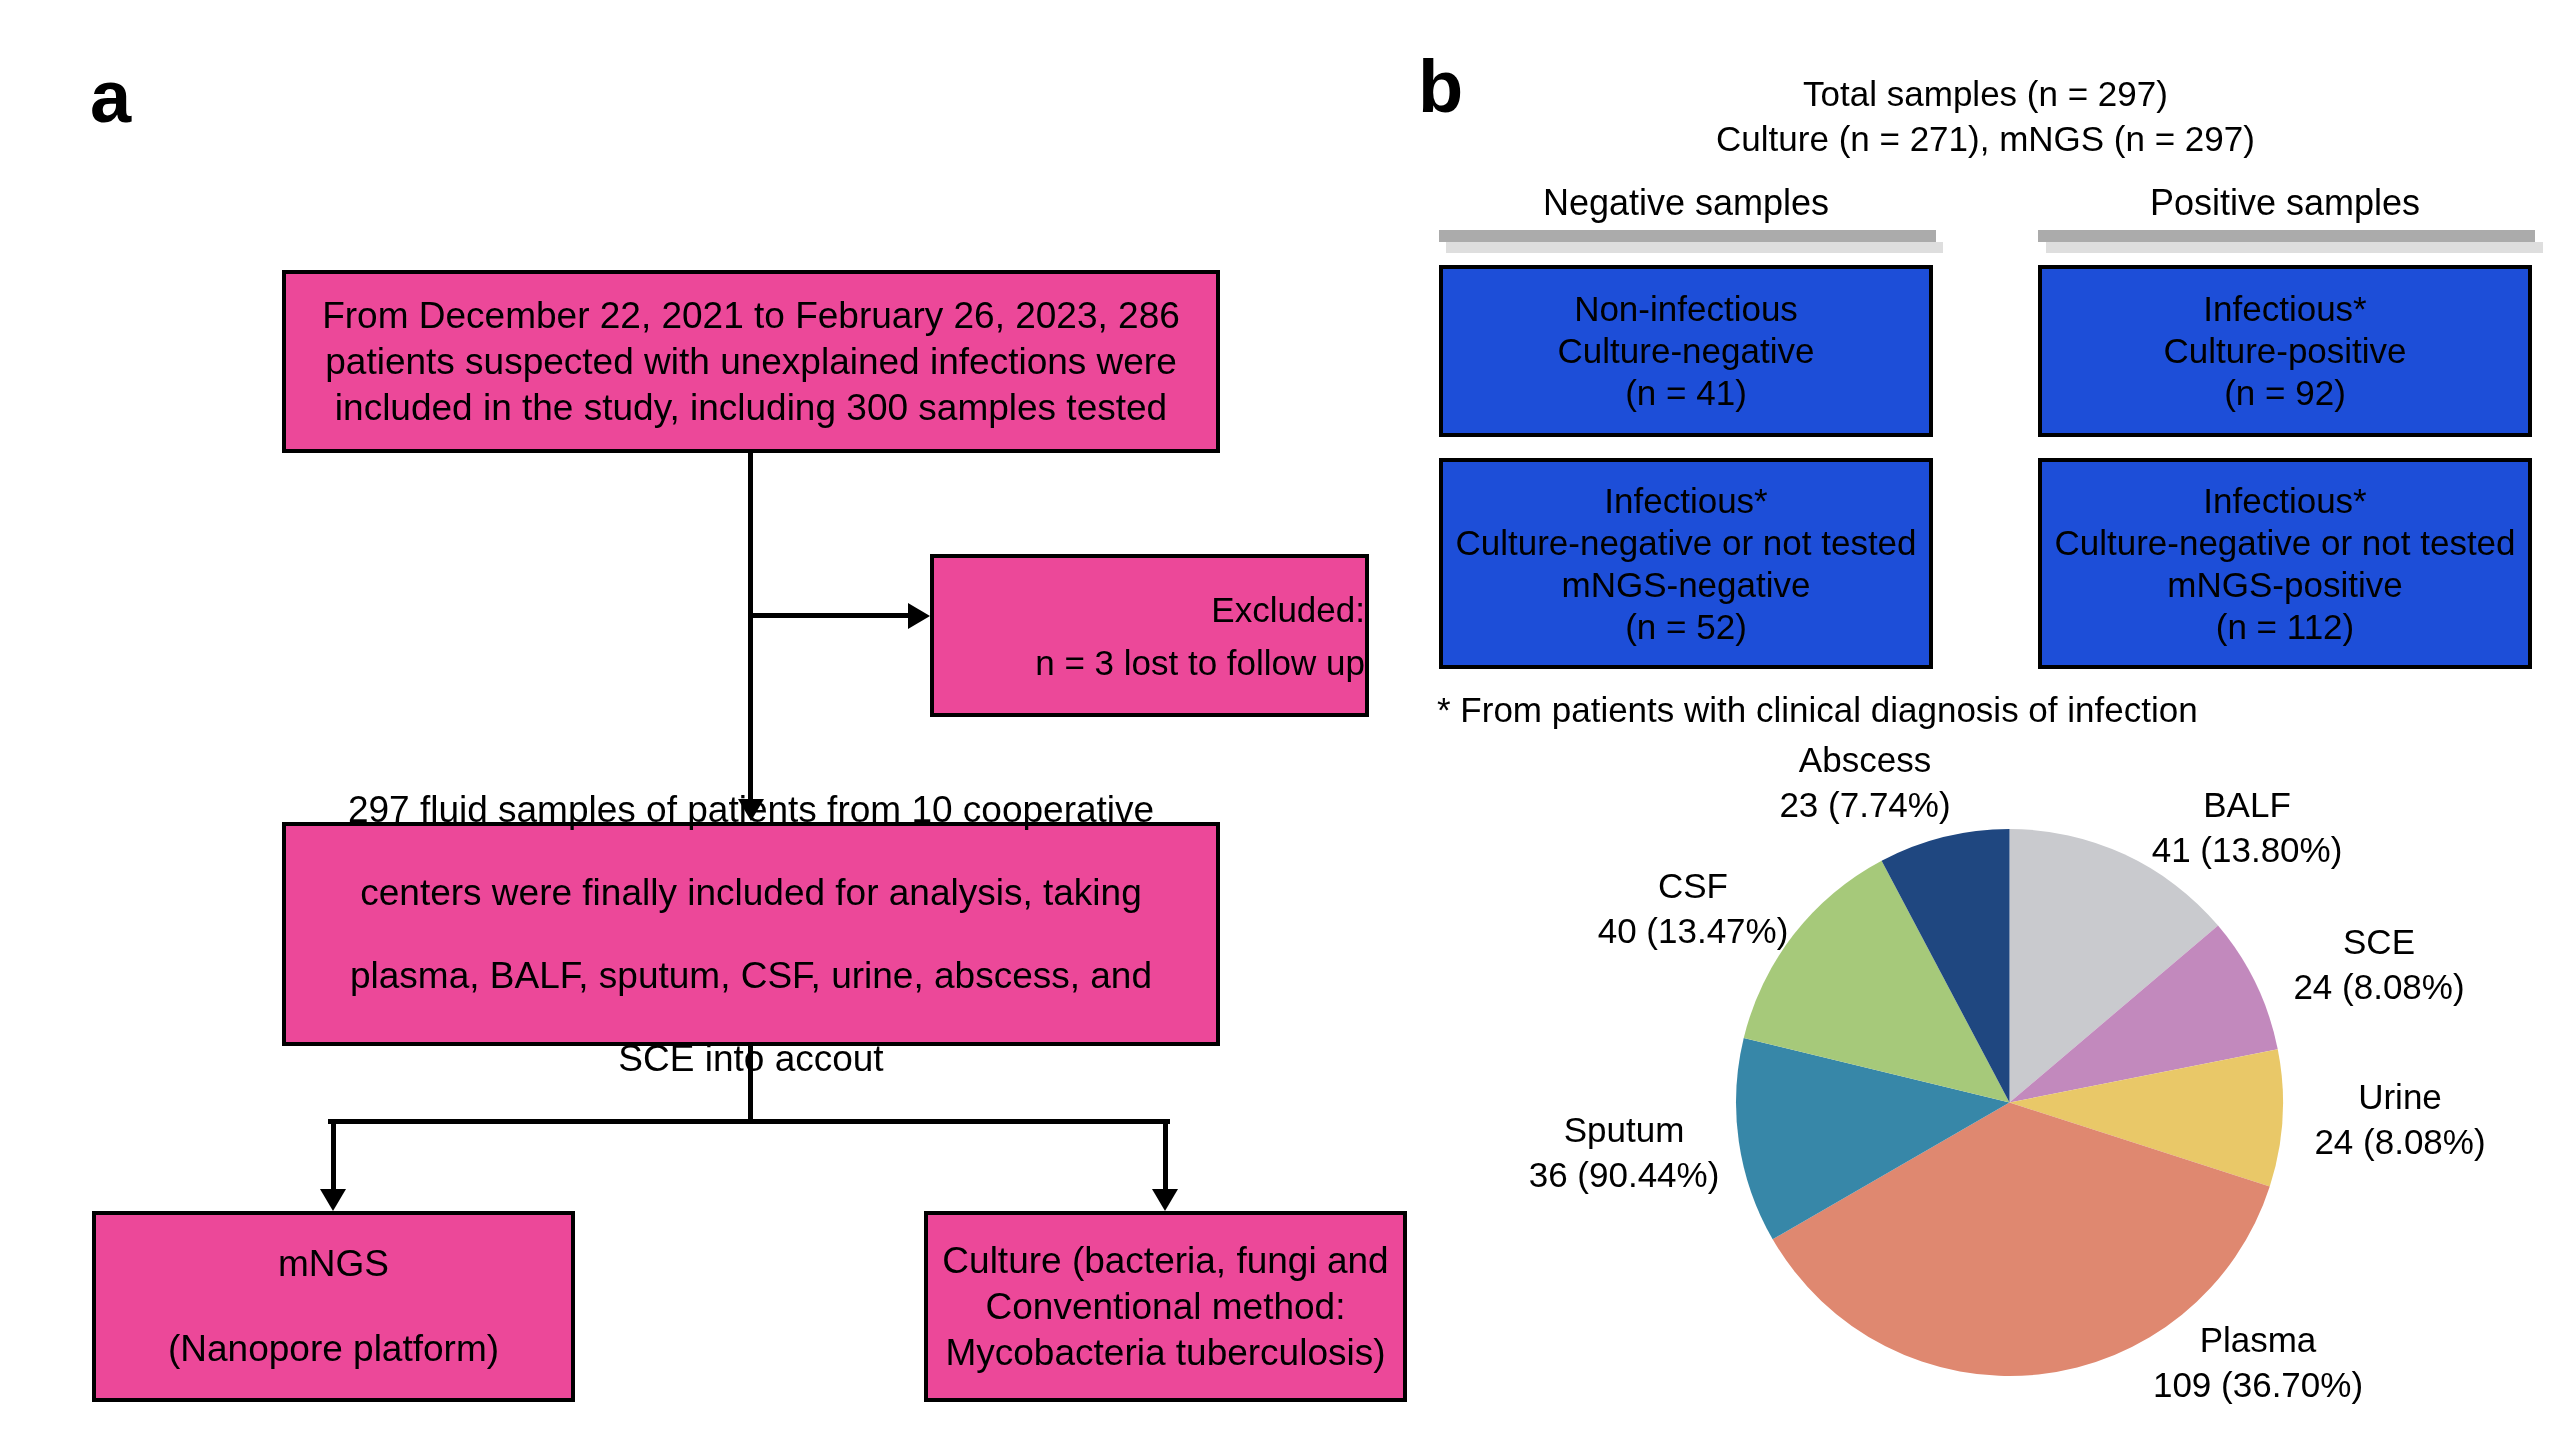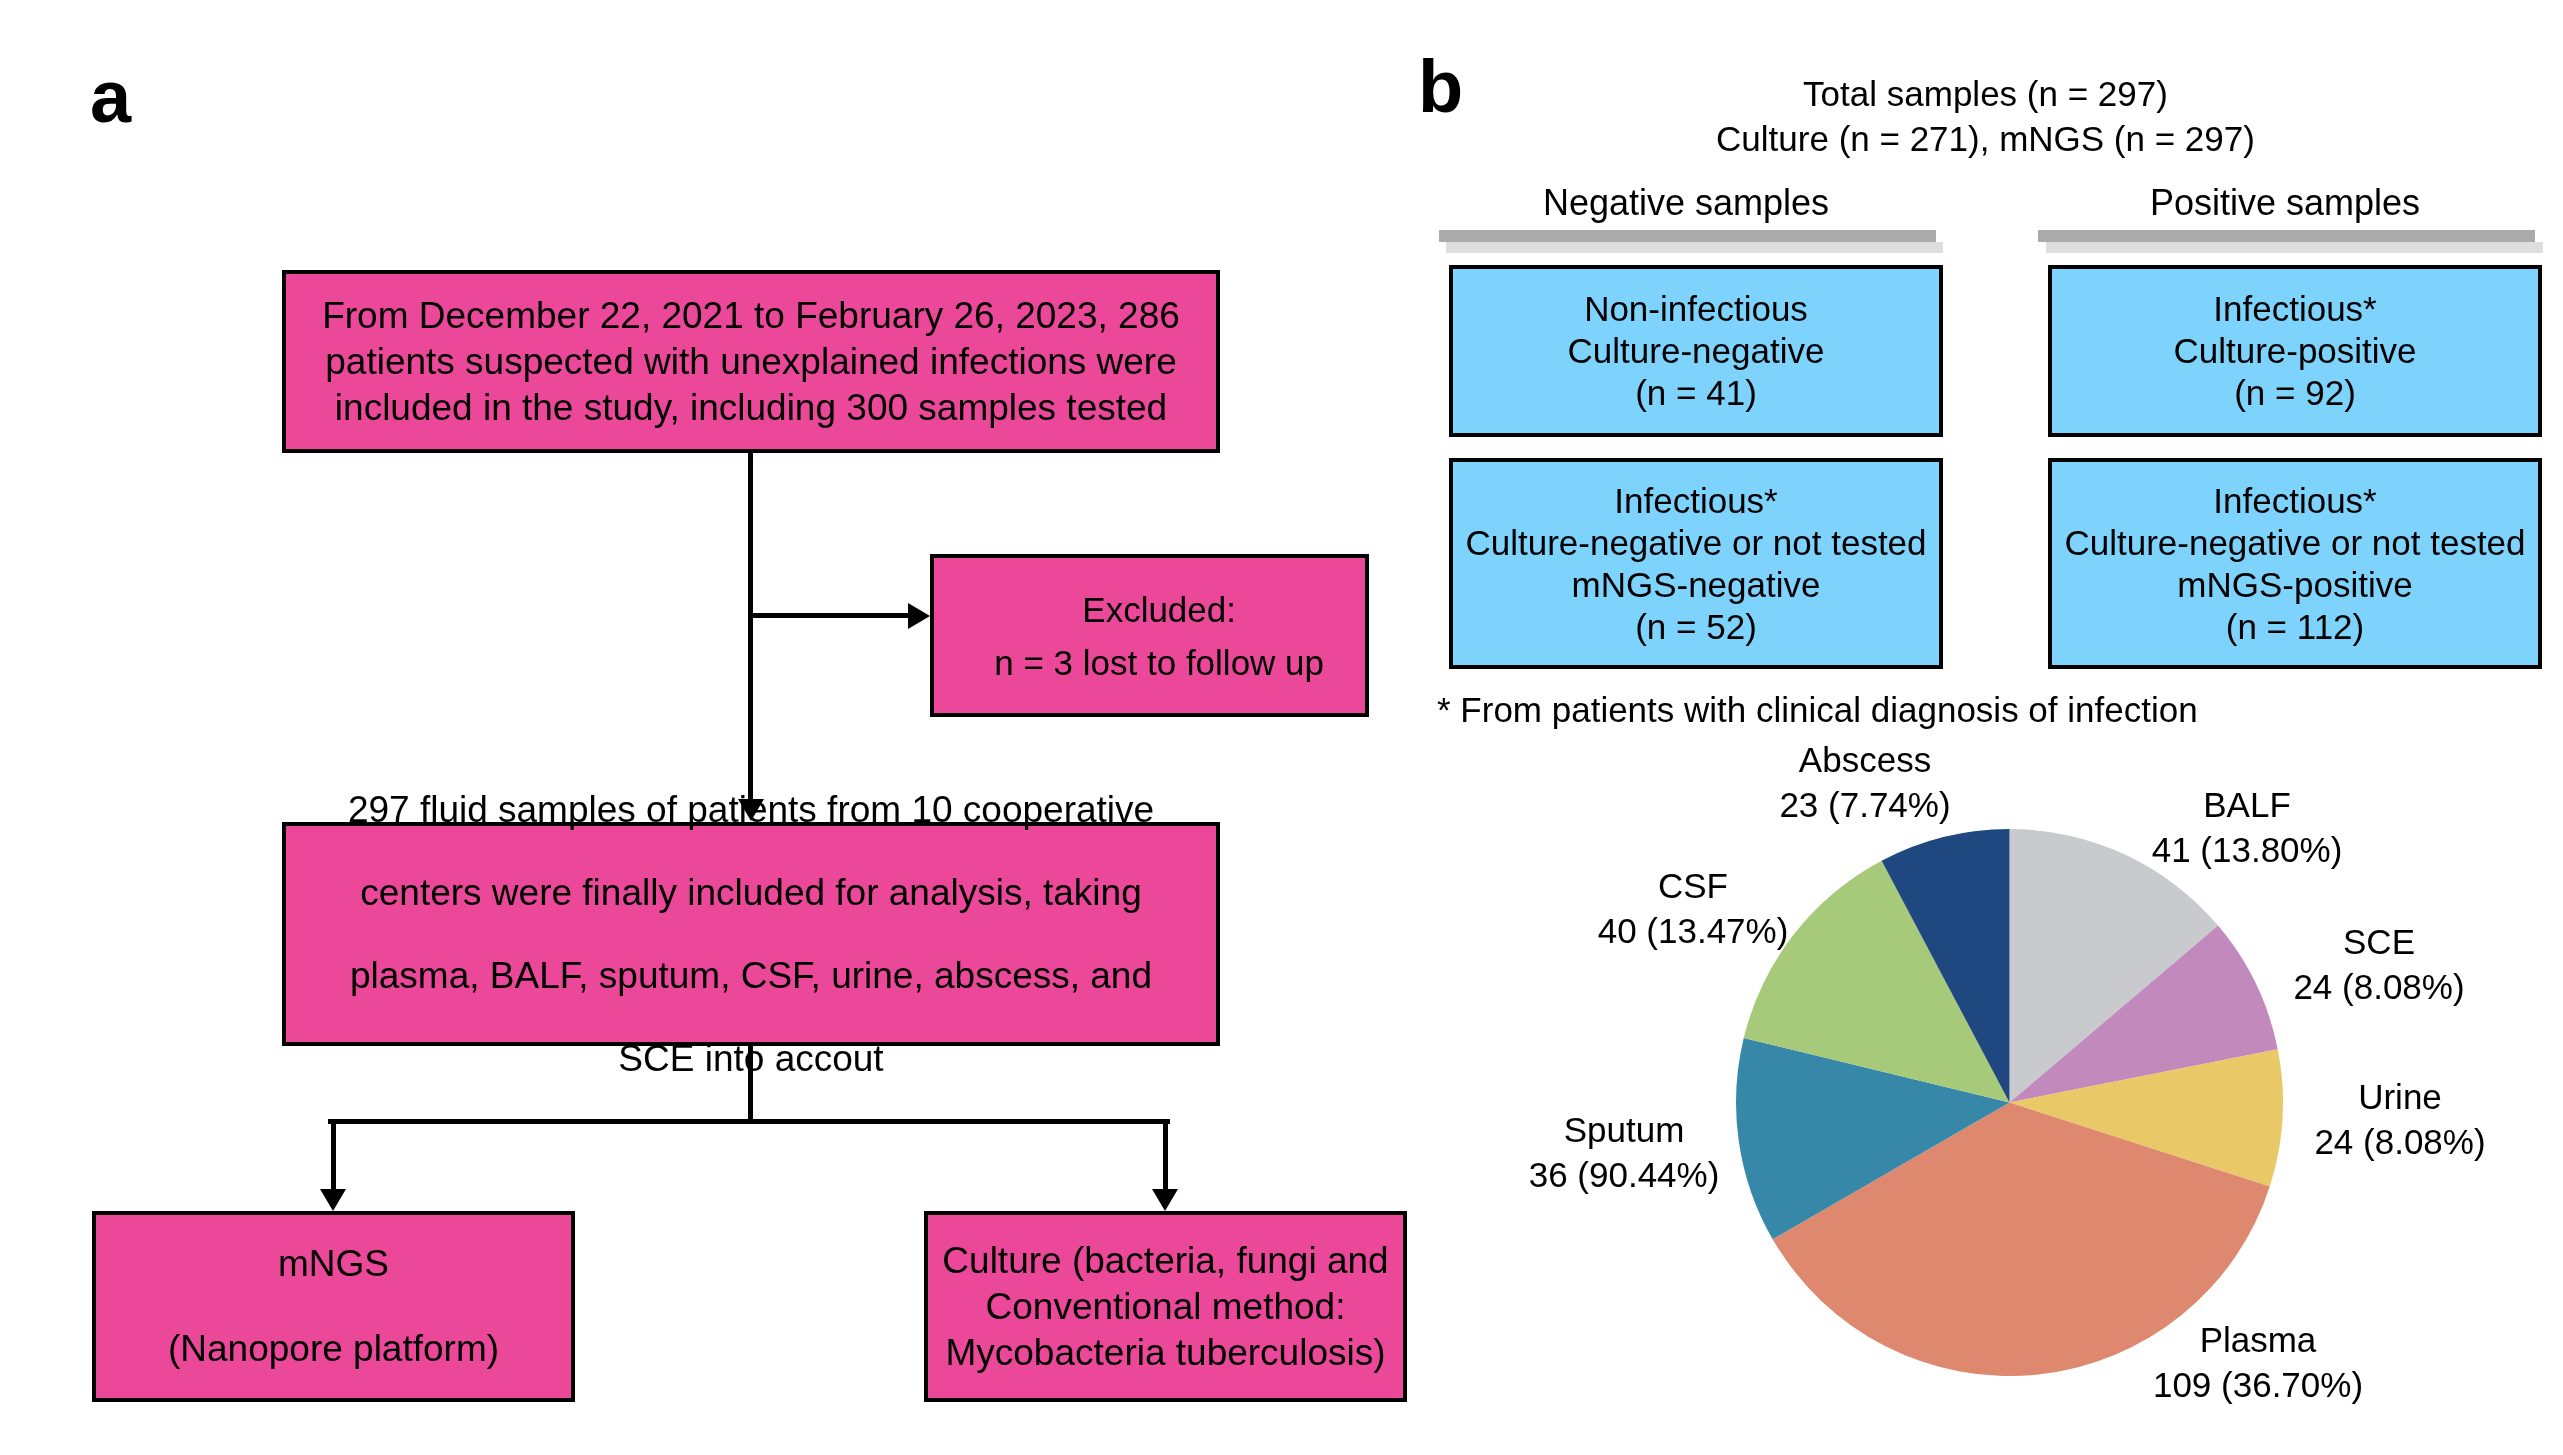--- a/index.html
+++ b/index.html
@@ -19,21 +19,21 @@
   .fbox{
     position:absolute;
     border:4.8px solid #000;
     background:#ec4899;
     display:flex;flex-direction:column;
     align-items:center;justify-content:center;
     text-align:center;
     font-size:37px;line-height:46px;
     box-sizing:border-box;
   }
-  .fbox.left-align{align-items:center;text-align:left;padding-left:19.3px;font-size:35px;line-height:53px;}
+  .fbox.left-align{align-items:flex-end;text-align:left;padding-left:19.3px;font-size:35px;line-height:53px;}
   .fbox .ln{white-space:nowrap;}
   
   .line{position:absolute;background:#000;}
   .ah-down{position:absolute;width:0;height:0;
     border-left:13px solid transparent;border-right:13px solid transparent;
     border-top:22.5px solid #000;}
   .ah-right{position:absolute;width:0;height:0;
     border-top:13px solid transparent;border-bottom:13px solid transparent;
     border-left:22.5px solid #000;}
   
@@ -42,25 +42,24 @@
     text-align:center;font-size:35px;line-height:45px;
   }
   .col-header{
     position:absolute;top:183px;
     text-align:center;font-size:36px;line-height:40px;
   }
   .hdr-bar-dark{position:absolute;height:12px;background:#ABABAB;}
   .hdr-bar-light{position:absolute;height:10.5px;background:#DEDEDE;}
   .bbox{
     position:absolute;width:494px;
-    border:4.8px solid #000;background:#7dd3fc;
+    border:4.8px solid #000;background:#1d4ed8;
     display:flex;flex-direction:column;align-items:center;justify-content:center;
     text-align:center;font-size:35px;line-height:42px;
     box-sizing:border-box;
-    margin-left:10px;
   }
   .bbox .ln{white-space:nowrap;}
   .footnote{
     position:absolute;left:1437px;top:690px;
     font-size:35px;line-height:40px;
   }
   
   #pie-svg{position:absolute;left:1732px;top:825px;width:555px;height:555px;}
   .pie-label{
     position:absolute;transform:translate(-50%,-50%);

